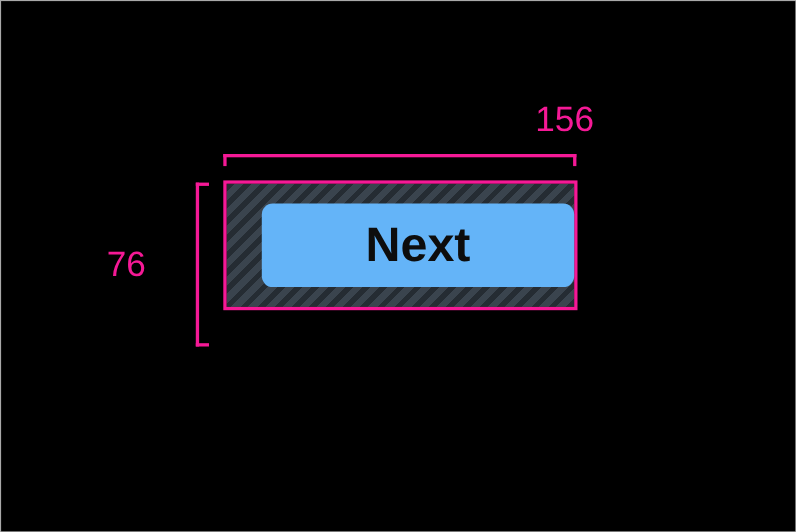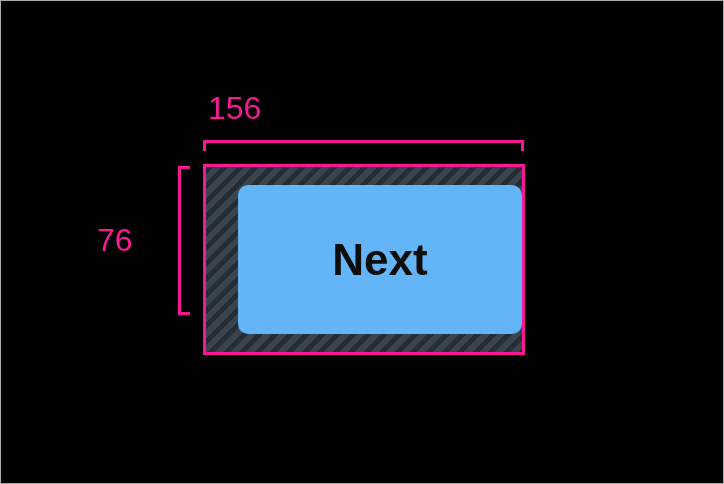--- a/index.html
+++ b/index.html
@@ -22,43 +22,43 @@
     font-family:"Liberation Sans","DejaVu Sans",sans-serif;
   }
   .dim-label{
     position:absolute;
     color:var(--annotation-pink);
     font-size:32px;
     line-height:32px;
     font-weight:400;
   }
   .width-label{
-    left:207px;top:91px;width:321px;
-    text-align:left;
+    left:218px;top:91px;width:321px;
+    text-align:right;
   }
   .height-label{
     left:96px;top:223px;width:64px;
   }
   .width-bracket{
     position:absolute;
     left:202px;top:139px;width:321px;height:11px;
     box-sizing:border-box;
     border:3px solid var(--annotation-pink);
     border-bottom:none;
   }
   .height-bracket{
     position:absolute;
     left:177px;top:165px;width:12px;height:149px;
     box-sizing:border-box;
     border:3px solid var(--annotation-pink);
     border-right:none;
   }
   .spec-rect{
     position:absolute;
-    left:202px;top:163px;width:322px;height:191px;
+    left:202px;top:163px;width:322px;height:118px;
     box-sizing:border-box;
     border:3px solid var(--annotation-pink);
     background:repeating-linear-gradient(
       135deg,
       var(--hatch-stripe) 0px, var(--hatch-stripe) 5px,
       var(--hatch-bg) 5px, var(--hatch-bg) 11px
     );
     display:flex;
     flex-direction:column;
     padding-left:32px;

